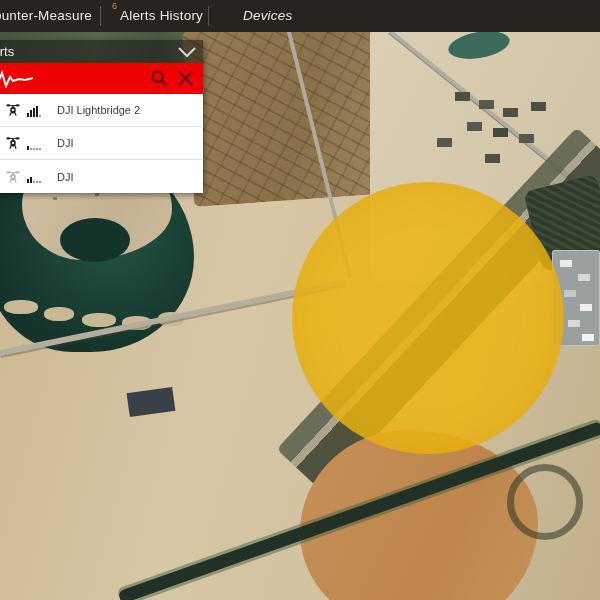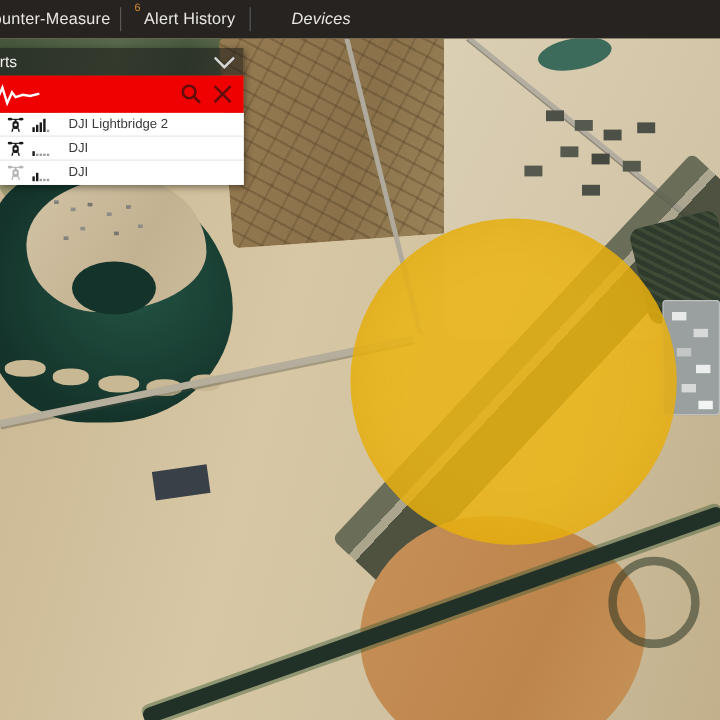--- a/index.html
+++ b/index.html
@@ -101,21 +101,21 @@
                   box-shadow:1px 2px 6px rgba(0,0,0,.45); }
   .panel-header { height:23px; background:rgba(22,22,22,.55); display:flex; align-items:center;
                   overflow:hidden; padding:0 6px 0 0; }
   .panel-title { font-size:13px; color:#f0efed; margin-left:-19px; white-space:nowrap; }
   .panel-chevron { margin-left:auto; display:flex; align-items:center; }
   .panel-toolbar { position:relative; height:31px; background:#ee0100; overflow:hidden; }
   .wave-icon { position:absolute; left:-7px; top:6px; }
   .tb-icon { position:absolute; top:6px; width:19px; height:19px; cursor:pointer; }
   .search-pos { right:34px; } .close-pos { right:8px; }
   .alert-list { background:#fff; }
-  .alert-row { height:20px; display:flex; align-items:center; padding-left:6px;
+  .alert-row { height:33px; display:flex; align-items:center; padding-left:6px;
                border-bottom:1px solid #e4e4e4; background:#fff; cursor:pointer; }
   .alert-row:last-child { border-bottom:none; }
   .drone-icon { width:14px; height:14px; color:#1c1c1c; flex:0 0 14px; }
   .alert-row.inactive .drone-icon { color:#b5b5b5; }
   .sigbars { display:flex; align-items:flex-end; height:13px; margin-left:7px; width:20px; }
   .sigbars i { display:block; width:2px; margin-right:1px; background:#1b1b1b; }
   .sigbars i:not(.on) { height:2px !important; background:#9b9b9b; }
   .alert-label { font-size:11px; color:#3c3c3c; margin-left:10px; white-space:nowrap; }
 </style>
 </head>
@@ -151,21 +151,21 @@
     <div class="cluster-r-dark"></div>
     <div class="bld-right"></div>
     <div class="bld-right-chips"></div>
     <div class="detect-circle"></div>
   </div>
 
   <div class="topbar">
     <span class="tab tab-counter">Counter-Measure</span>
     <span class="tb-sep sep1"></span>
     <span class="tab-badge">6</span>
-    <span class="tab tab-alerts">Alert History</span>
+    <span class="tab tab-alerts">Alerts History</span>
     <span class="tb-sep sep2"></span>
     <span class="tab tab-devices">Devices</span>
   </div>
 
   <div class="alerts-panel">
     <div class="panel-header">
       <span class="panel-title">Alerts</span>
       <span class="panel-chevron">
         <svg width="20" height="12" viewBox="0 0 20 12">
           <polyline points="2,2 10,10 18,2" fill="none" stroke="#d8d8d8" stroke-width="2"></polyline>

